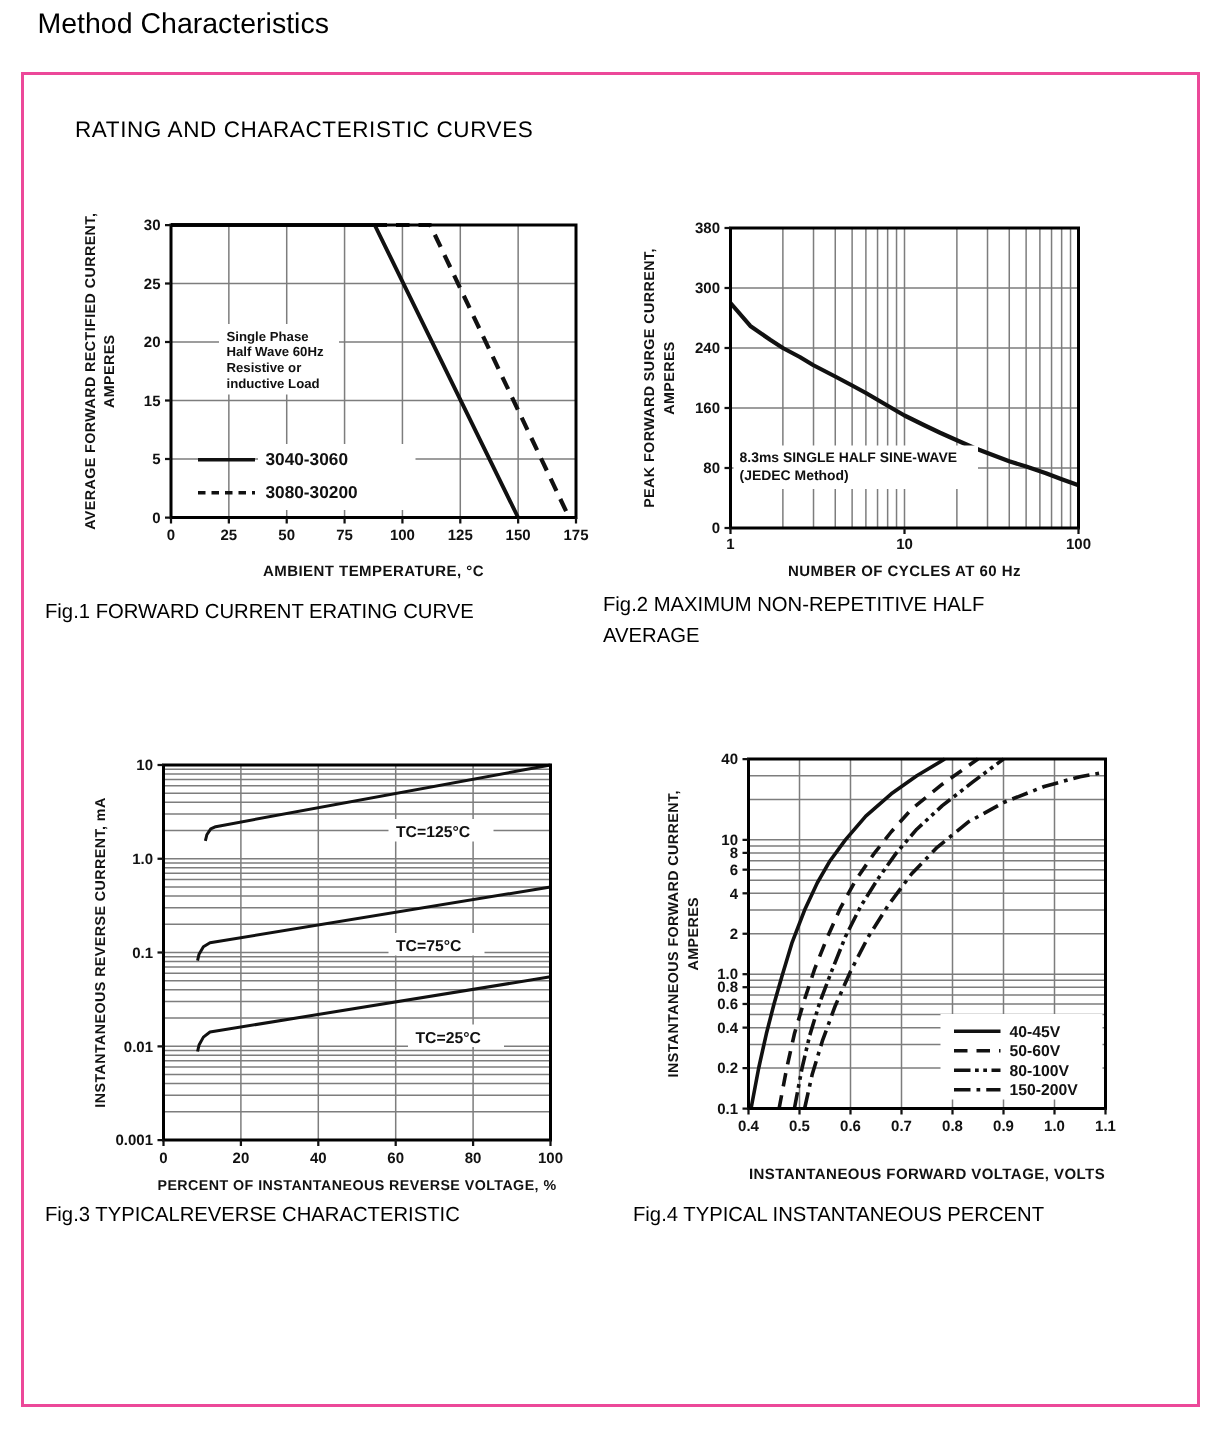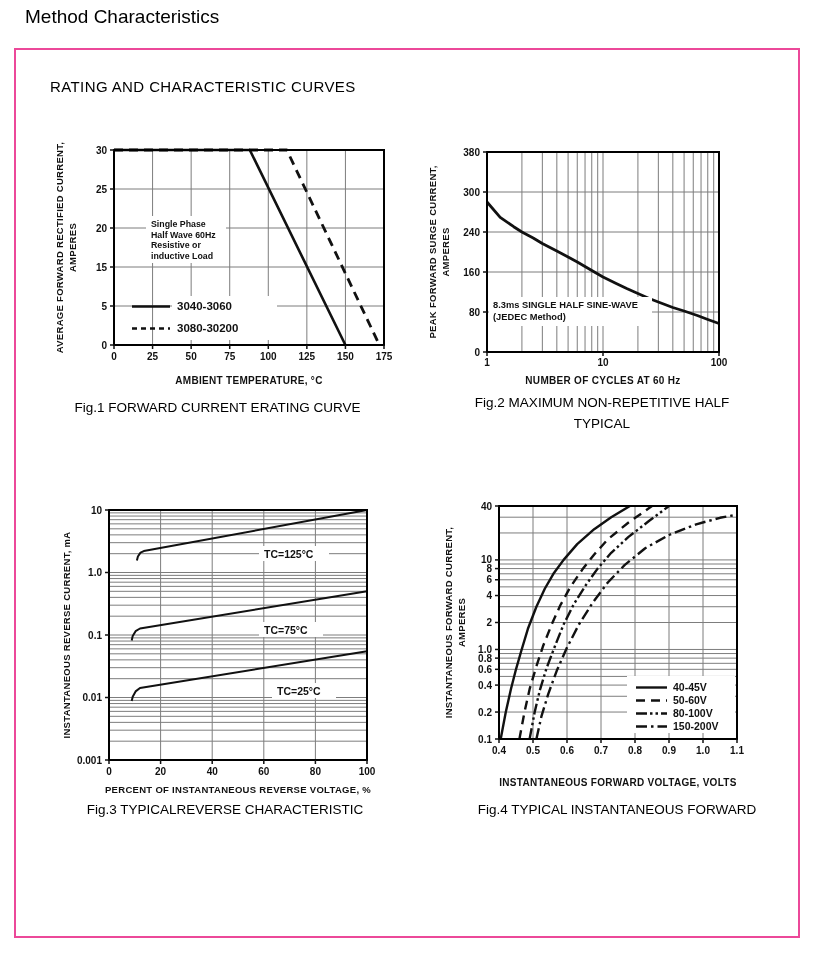--- a/index.html
+++ b/index.html
@@ -2,21 +2,21 @@
 <html><head>
 <meta charset="utf-8">
 <style>
   html,body{margin:0;padding:0;background:#fff;}
   .page{position:relative;width:815px;height:954px;background:#ffffff;
         font-family:"Liberation Sans",sans-serif;color:#111;overflow:hidden;}
   .page-title{position:absolute;left:25px;top:6px;font-size:19px;color:#000;}
   .frame{position:absolute;left:14px;top:48px;width:782px;height:886px;border:2px solid #ec4899;}
   .panel-heading{position:absolute;left:34px;top:28px;font-size:15px;letter-spacing:.4px;color:#000;}
   .fig{position:absolute;}
-  .caption{text-align:center;font-size:13.5px;line-height:1.55;color:#000;margin-top:1px;}
+  .caption{text-align:left;font-size:13.5px;line-height:1.55;color:#000;margin-top:1px;}
   svg{display:block;}
   svg text{font-family:"Liberation Sans",sans-serif;}
 </style>
 </head>
 <body>
 
 <div class="page">
   <div class="page-title">Method Characteristics</div>
 
   <div class="frame">
@@ -137,21 +137,21 @@
           <text x="78" y="183.5" fill="#111" text-anchor="end" font-size="10" font-weight="700">80</text>
           <line x1="81" y1="180" x2="85" y2="180" stroke="#111" stroke-width="1.5"></line>
           <text x="78" y="223.5" fill="#111" text-anchor="end" font-size="10" font-weight="700">0</text>
           <line x1="81" y1="220" x2="85" y2="220" stroke="#111" stroke-width="1.5"></line>
           <text x="201" y="252" fill="#111" text-anchor="middle" font-size="10" font-weight="700" letter-spacing="0.3">NUMBER OF CYCLES AT 60 Hz</text>
           <text x="34" y="120" fill="#111" text-anchor="middle" font-size="9.5" font-weight="700" letter-spacing="0.3" transform="rotate(-90 34 120)">PEAK FORWARD SURGE CURRENT,</text>
           <text x="47" y="120" fill="#111" text-anchor="middle" font-size="9.5" font-weight="700" letter-spacing="0.3" transform="rotate(-90 47 120)">AMPERES</text>
         </svg>
       <div class="caption">
         <div>Fig.2 MAXIMUM NON-REPETITIVE HALF</div>
-        <div>TYPICAL</div>
+        <div>AVERAGE</div>
       </div>
     </div>
 
     <div class="fig" style="left:14px;top:444px;width:390px;">
       <svg viewBox="0 0 390 305" width="390" height="305">
           <line x1="79" y1="16" x2="79" y2="266" stroke="#7d7d7d" stroke-width="1"></line>
           <line x1="130.6" y1="16" x2="130.6" y2="266" stroke="#7d7d7d" stroke-width="1"></line>
           <line x1="182.2" y1="16" x2="182.2" y2="266" stroke="#7d7d7d" stroke-width="1"></line>
           <line x1="233.79999999999998" y1="16" x2="233.79999999999998" y2="266" stroke="#7d7d7d" stroke-width="1"></line>
           <line x1="285.4" y1="16" x2="285.4" y2="266" stroke="#7d7d7d" stroke-width="1"></line>
@@ -317,17 +317,17 @@
           <line x1="73" y1="196.08887633377608" x2="77" y2="196.08887633377608" stroke="#111" stroke-width="1.5"></line>
           <text x="70" y="226.54443816688806" fill="#111" text-anchor="end" font-size="10" font-weight="700">0.2</text>
           <line x1="73" y1="223.04443816688806" x2="77" y2="223.04443816688806" stroke="#111" stroke-width="1.5"></line>
           <text x="70" y="253.5" fill="#111" text-anchor="end" font-size="10" font-weight="700">0.1</text>
           <line x1="73" y1="250" x2="77" y2="250" stroke="#111" stroke-width="1.5"></line>
           <text x="196" y="297" fill="#111" text-anchor="middle" font-size="10" font-weight="700" letter-spacing="0.3">INSTANTANEOUS FORWARD VOLTAGE, VOLTS</text>
           <text x="30" y="133.5" fill="#111" text-anchor="middle" font-size="9.5" font-weight="700" letter-spacing="0.3" transform="rotate(-90 30 133.5)">INSTANTANEOUS FORWARD CURRENT,</text>
           <text x="43" y="133.5" fill="#111" text-anchor="middle" font-size="9.5" font-weight="700" letter-spacing="0.3" transform="rotate(-90 43 133.5)">AMPERES</text>
         </svg>
       <div class="caption">
-        <div>Fig.4 TYPICAL INSTANTANEOUS FORWARD</div>
+        <div>Fig.4 TYPICAL INSTANTANEOUS PERCENT</div>
       </div>
     </div>
   </div>
 </div>
 
 </body></html>

